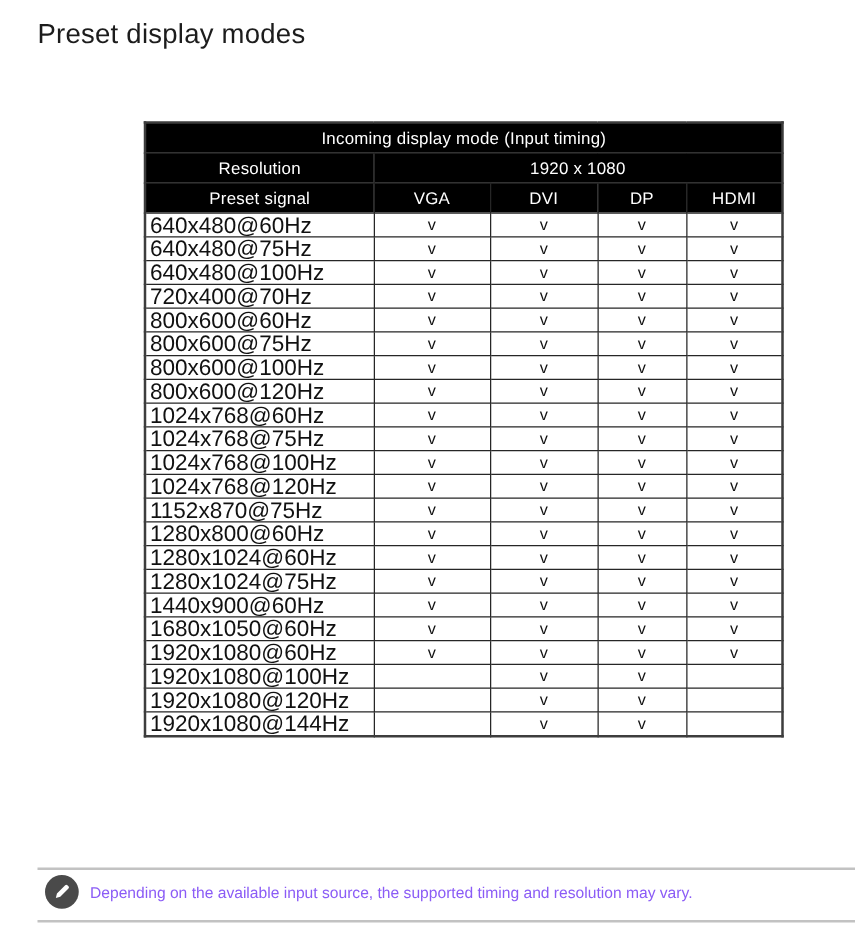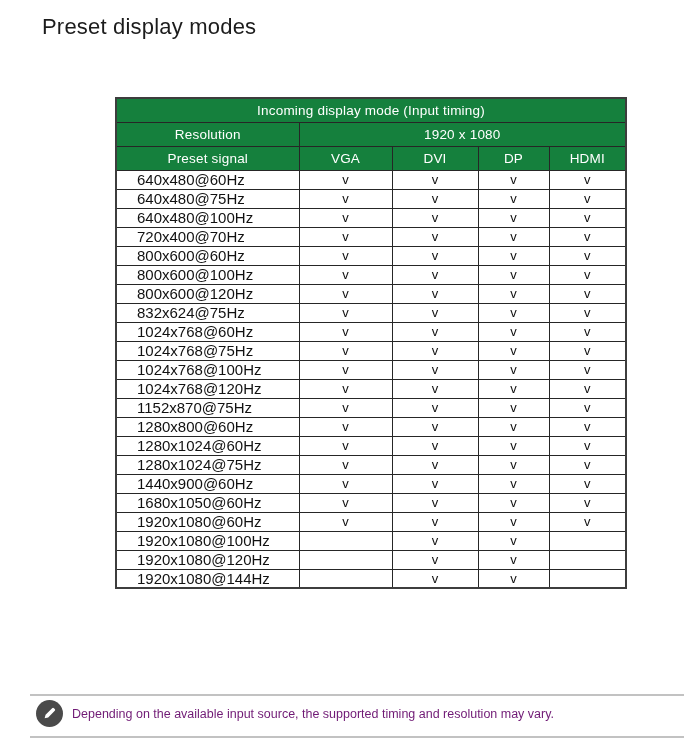--- a/index.html
+++ b/index.html
@@ -1,43 +1,43 @@
 <!DOCTYPE html>
 <html><head>
 <meta charset="utf-8">
 <style>
   * { margin:0; padding:0; box-sizing:border-box; }
   html,body { background:#ffffff; }
   body { width:690px; height:743px; font-family:"Liberation Sans", sans-serif; }
   .page { position:relative; width:690px; height:743px; background:#ffffff; overflow:hidden; }
 
   .title { position:absolute; left:30px; top:14px; font-size:22px; font-weight:400;
-           color:#1c1c1c; letter-spacing:0.2px;margin-left:12px; }
+           color:#1c1c1c; letter-spacing:0.2px; }
 
   table.preset { position:absolute; left:115px; top:97px; width:510px;
                  border-collapse:collapse; table-layout:fixed;
                  border:2px solid #3d3d3d; }
   table.preset th, table.preset td { border:1px solid #262626; }
-  table.preset thead th { background:#15803d; color:#ffffff; font-weight:400;
+  table.preset thead th { background:#000000; color:#ffffff; font-weight:400;
                           font-size:13.5px; height:24px; text-align:center;
                           letter-spacing:0.2px; }
   table.preset tbody td { height:19px; font-size:13px; color:#111111;
                           text-align:center; vertical-align:middle; line-height:1; }
-  table.preset tbody td.mode { text-align:left; padding-left:20px; font-size:15px; }
+  table.preset tbody td.mode { text-align:left; padding-left:3px; font-size:18px; }
 
   .rule { position:absolute; left:30px; width:654px; height:2px; background:#c2c2c2; }
   .rule-top { top:694px; }
   .rule-bottom { top:736px; }
 
   .note { position:absolute; left:36px; top:700px; width:630px;
           display:flex; align-items:center; gap:9px; }
   .note-icon { width:27px; height:27px; border-radius:50%; background:#4a4a4a;
                display:flex; align-items:center; justify-content:center; flex:0 0 auto; }
   .note-icon svg { width:15px; height:15px; display:block; }
-  .note-text { font-size:12.5px; color:#701a75; }
+  .note-text { font-size:12.5px; color:#8b5cf6; }
 </style>
 </head>
 <body>
 
 <div class="page">
 
   <h1 class="title">Preset display modes</h1>
 
   <table class="preset">
     <colgroup>
@@ -99,44 +99,44 @@
         </tr>
 
         <tr>
           <td class="mode">800x600@60Hz</td>
           <td>v</td>
           <td>v</td>
           <td>v</td>
           <td>v</td>
         </tr>
 
+        <tr>
+          <td class="mode">800x600@75Hz</td>
+          <td>v</td>
+          <td>v</td>
+          <td>v</td>
+          <td>v</td>
+        </tr>
 
         <tr>
           <td class="mode">800x600@100Hz</td>
           <td>v</td>
           <td>v</td>
           <td>v</td>
           <td>v</td>
         </tr>
 
         <tr>
           <td class="mode">800x600@120Hz</td>
           <td>v</td>
           <td>v</td>
           <td>v</td>
           <td>v</td>
         </tr>
 
-        <tr>
-          <td class="mode">832x624@75Hz</td>
-          <td>v</td>
-          <td>v</td>
-          <td>v</td>
-          <td>v</td>
-        </tr>
 
         <tr>
           <td class="mode">1024x768@60Hz</td>
           <td>v</td>
           <td>v</td>
           <td>v</td>
           <td>v</td>
         </tr>
 
         <tr>

